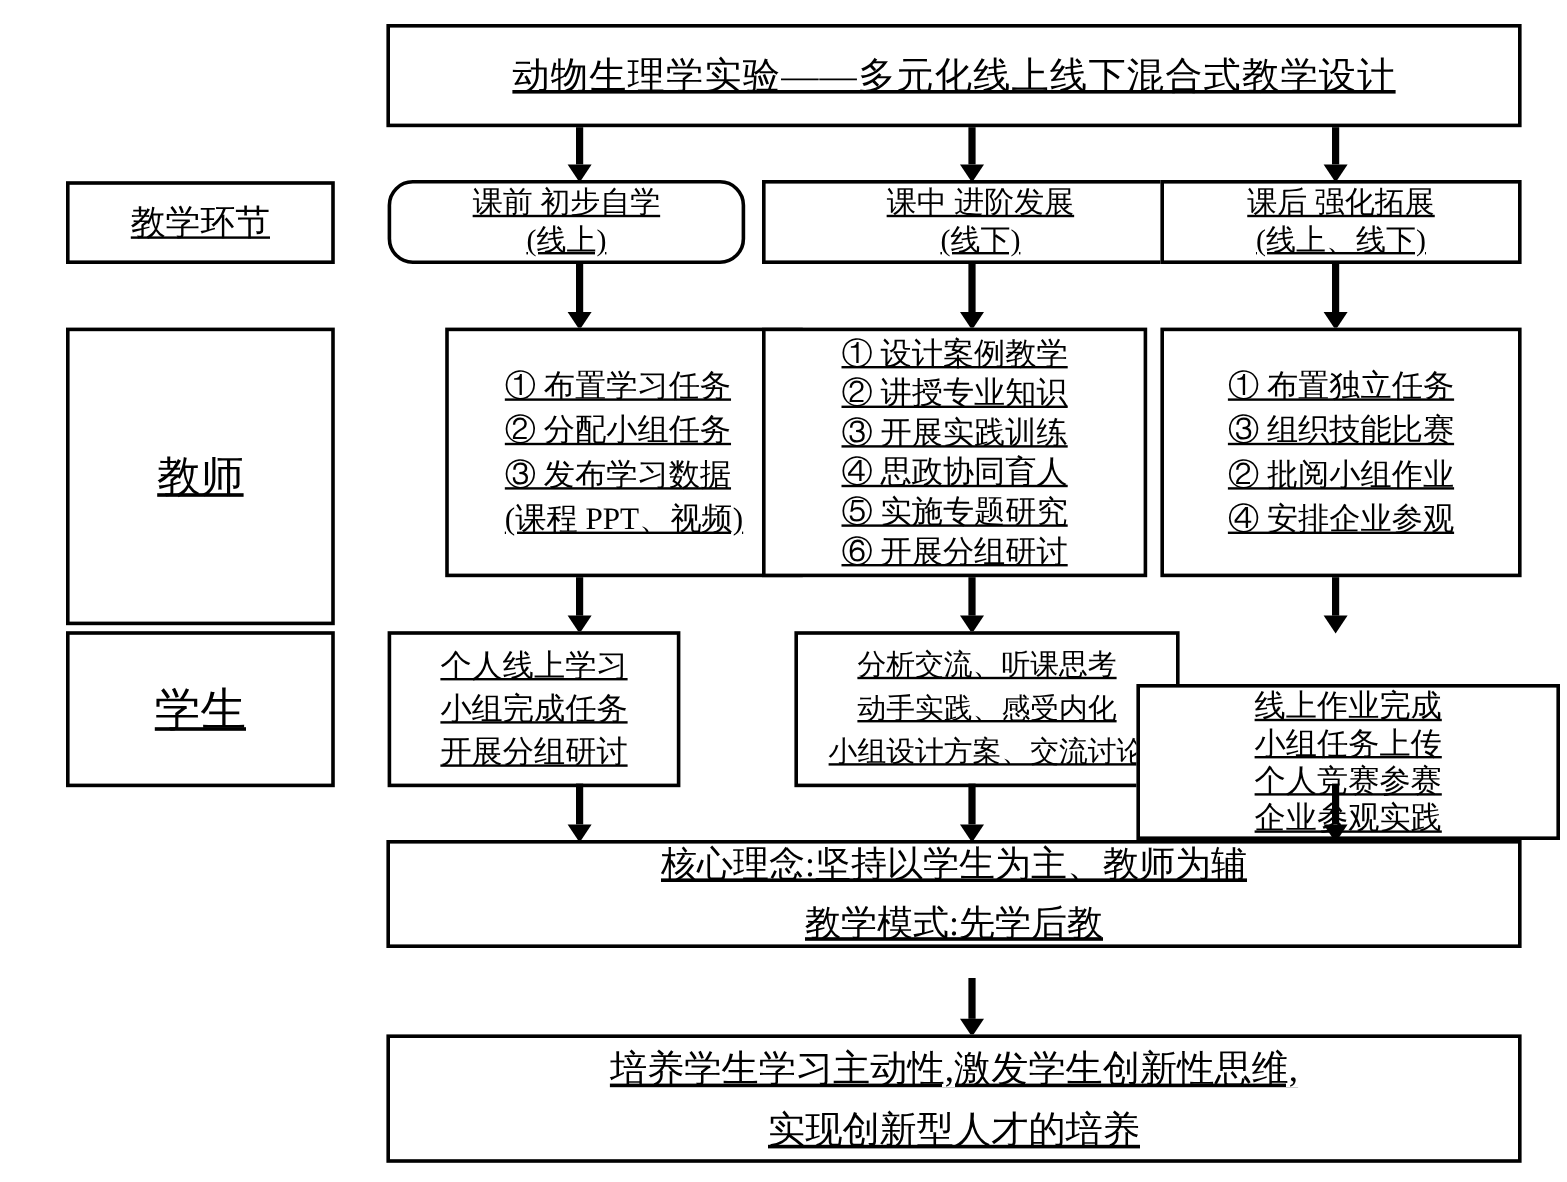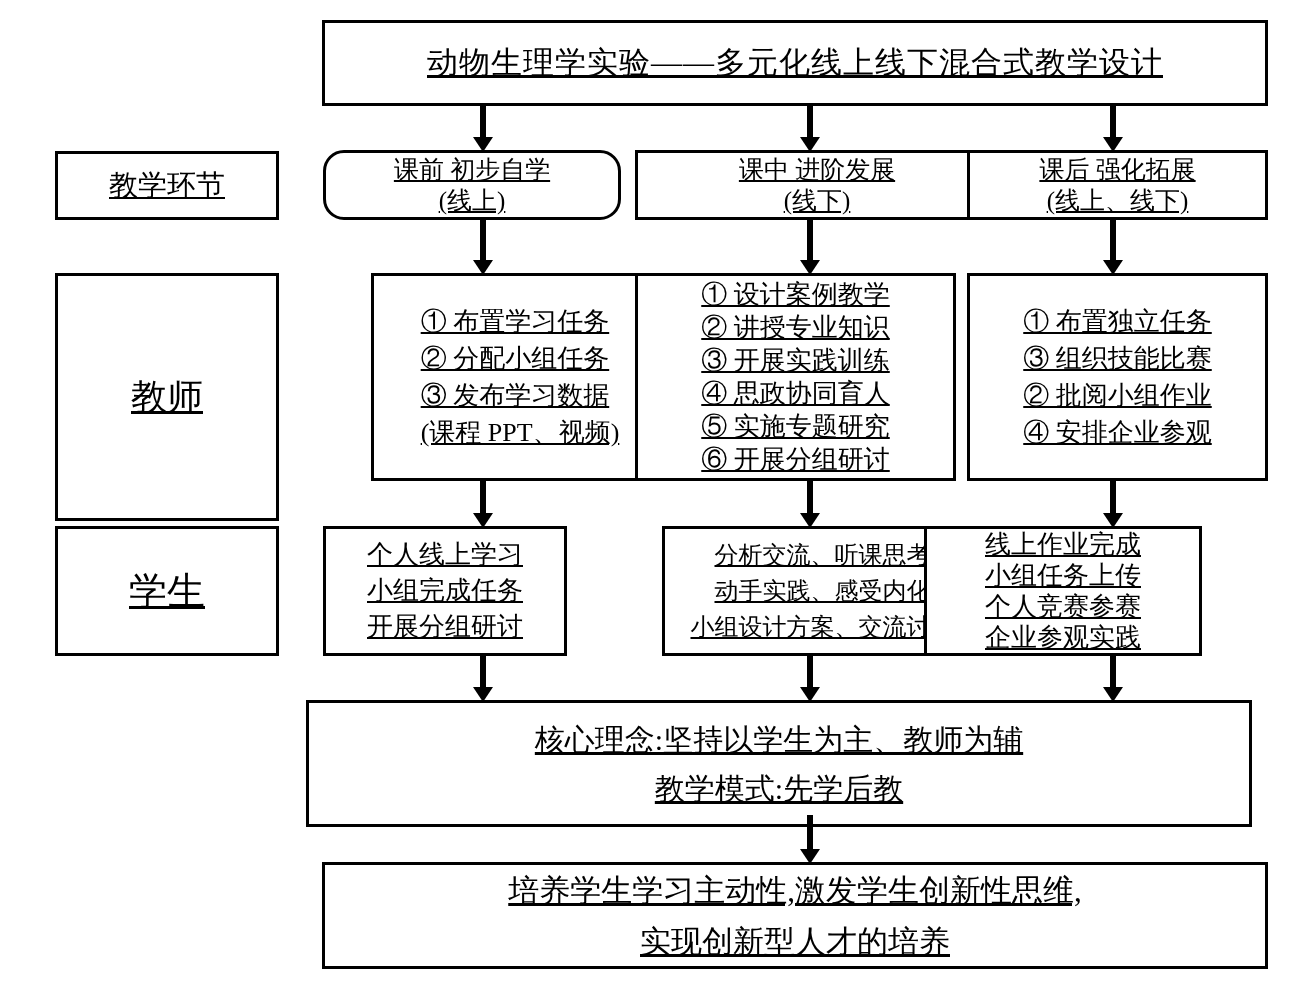--- a/index.html
+++ b/index.html
@@ -36,23 +36,23 @@
   .teacher{top:273px;height:208px;font-size:26px;line-height:37px;}
   .teacher .list{text-align:left;}
   .teacher.c0{left:323px;width:298px;margin-left:48px;}
   .teacher.c1{left:635px;width:321px;line-height:33px;}
   .teacher.c2{left:967px;width:301px;}
   .teacher .paren{text-align:center;}
 
   .student{top:526px;height:130px;font-size:26px;line-height:36px;}
   .student.c0{left:323px;width:244px;}
   .student.c1{left:635px;width:321px;font-size:24px;line-height:36px;margin-left:27px;}
-  .student.c2{left:924px;width:278px;line-height:31px;}
-
-  .core-box{left:306px;top:700px;width:946px;height:127px;font-size:30px;line-height:49px;}
+  .student.c2{left:947px;width:353px;line-height:31px;margin-top:44px;}
+
+  .core-box{left:322px;top:700px;width:946px;height:90px;font-size:30px;line-height:49px;}
   .goal-box{left:322px;top:862px;width:946px;height:107px;font-size:31px;line-height:51px;}
 
   .arrow{
     position:absolute;
     width:20px;
     display:flex;
     flex-direction:column;
     align-items:center;
   }
   .arrow .stem{width:6px;flex:1;background:#000;}

